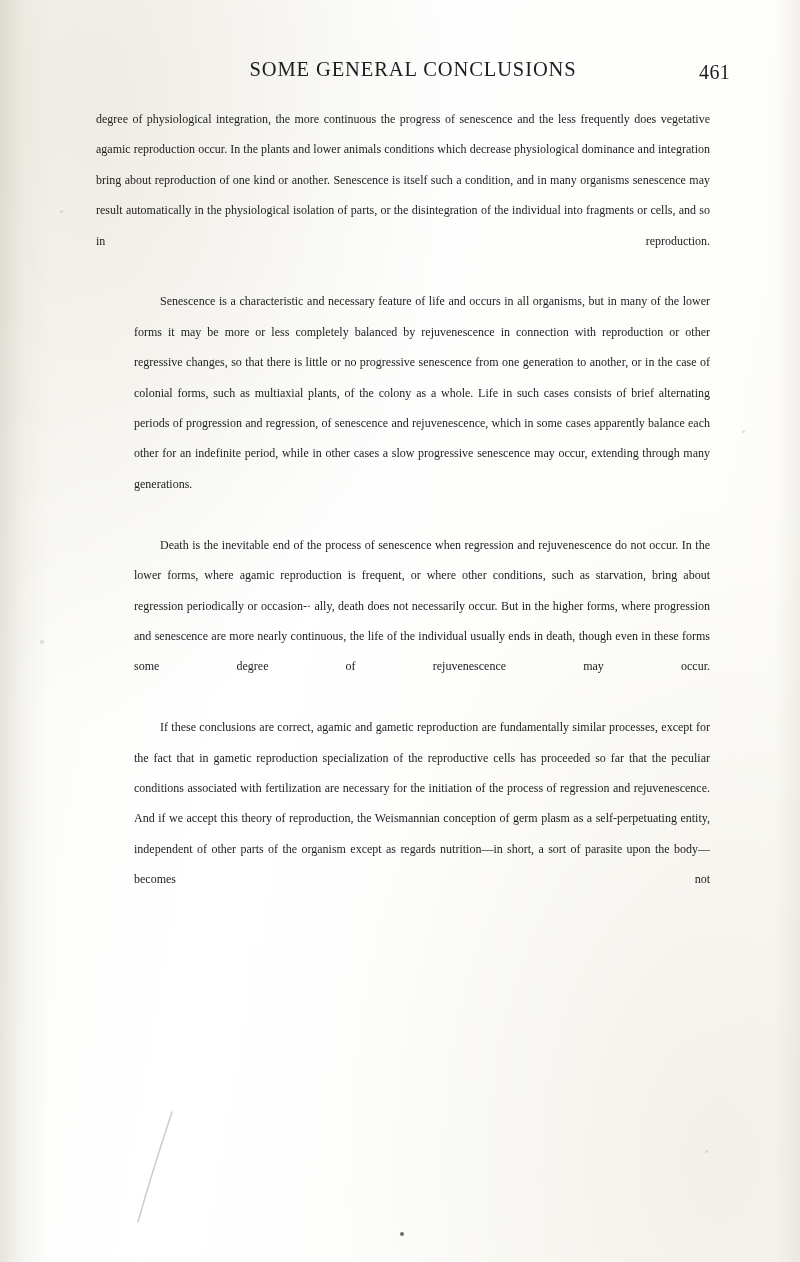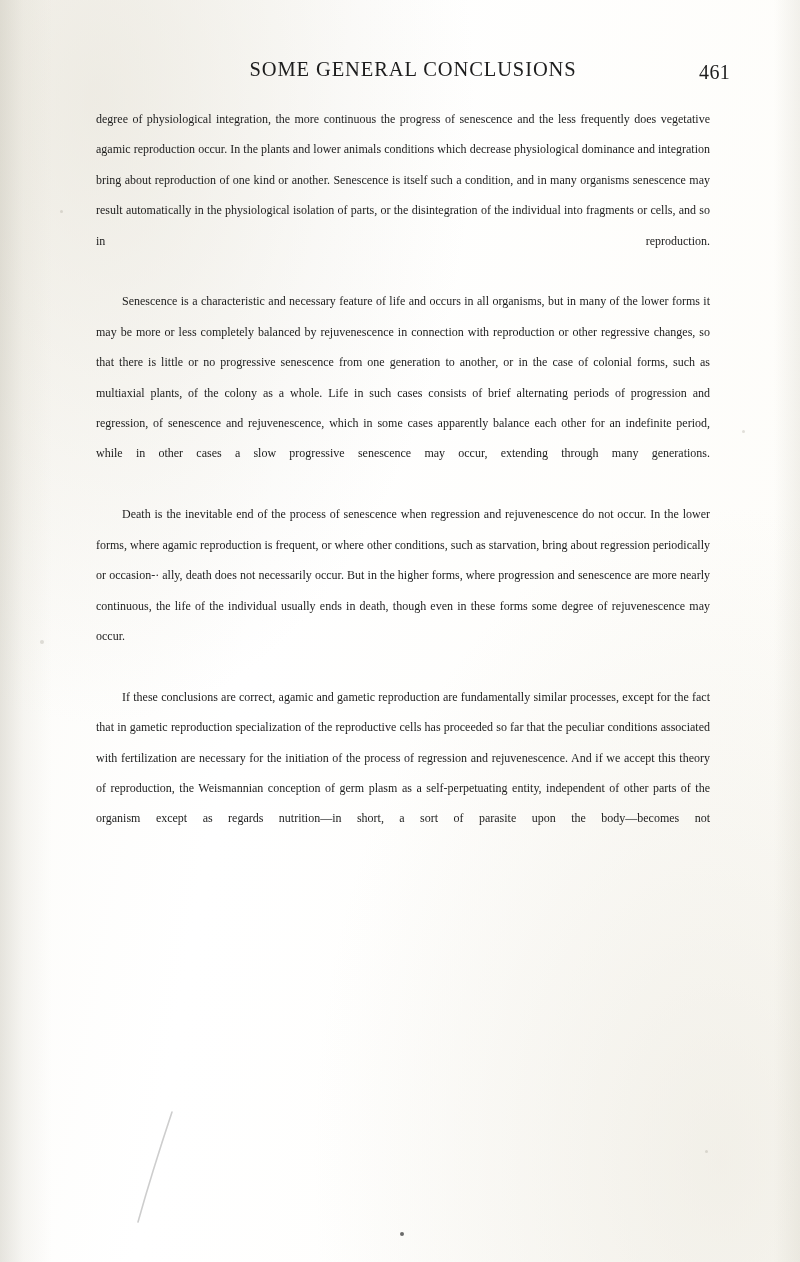--- a/index.html
+++ b/index.html
@@ -79,20 +79,21 @@
     text-align: justify;
     text-justify: inter-word;
     color: #1c1c1c;
   }
   .para {
     margin: 0;
     text-indent: 0;
   }
   .para.indent {
     text-indent: 26px;
+    margin-left: 38px;
   }
   
   .para::after {
     content: "";
     display: inline-block;
     width: 100%;
   }
   .pencil-mark {
     position: absolute;
     left: 132px;

